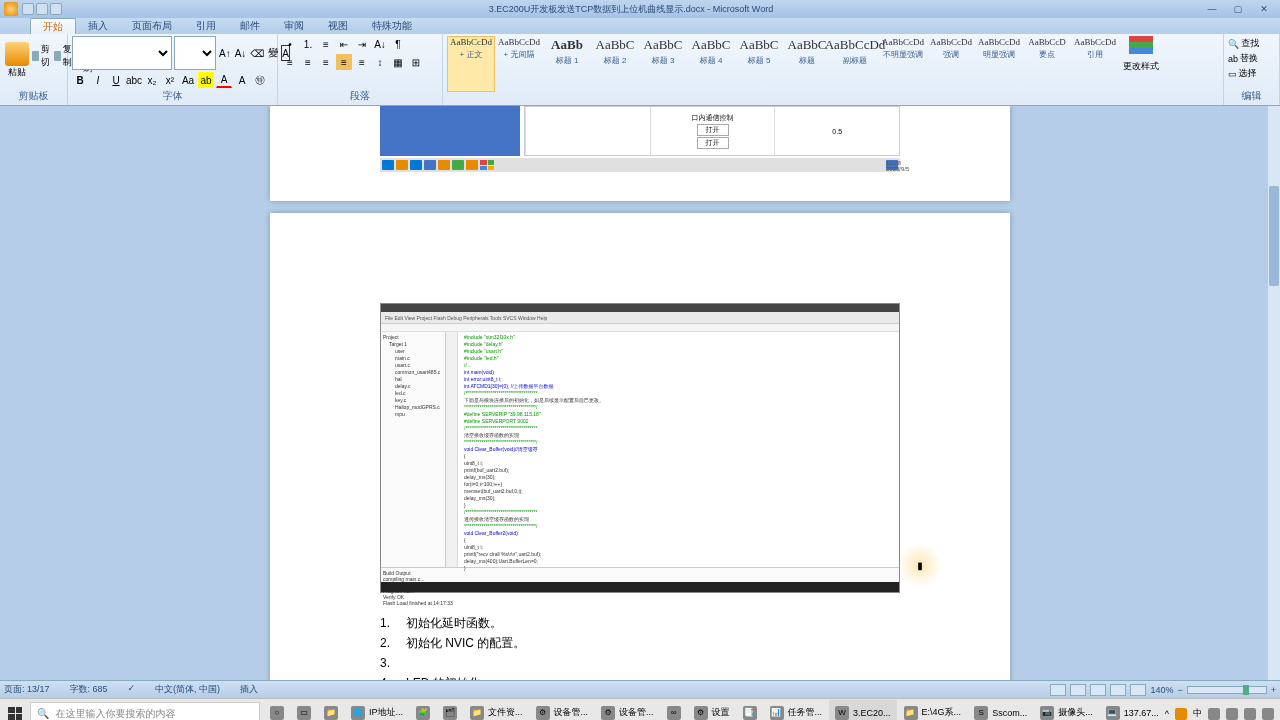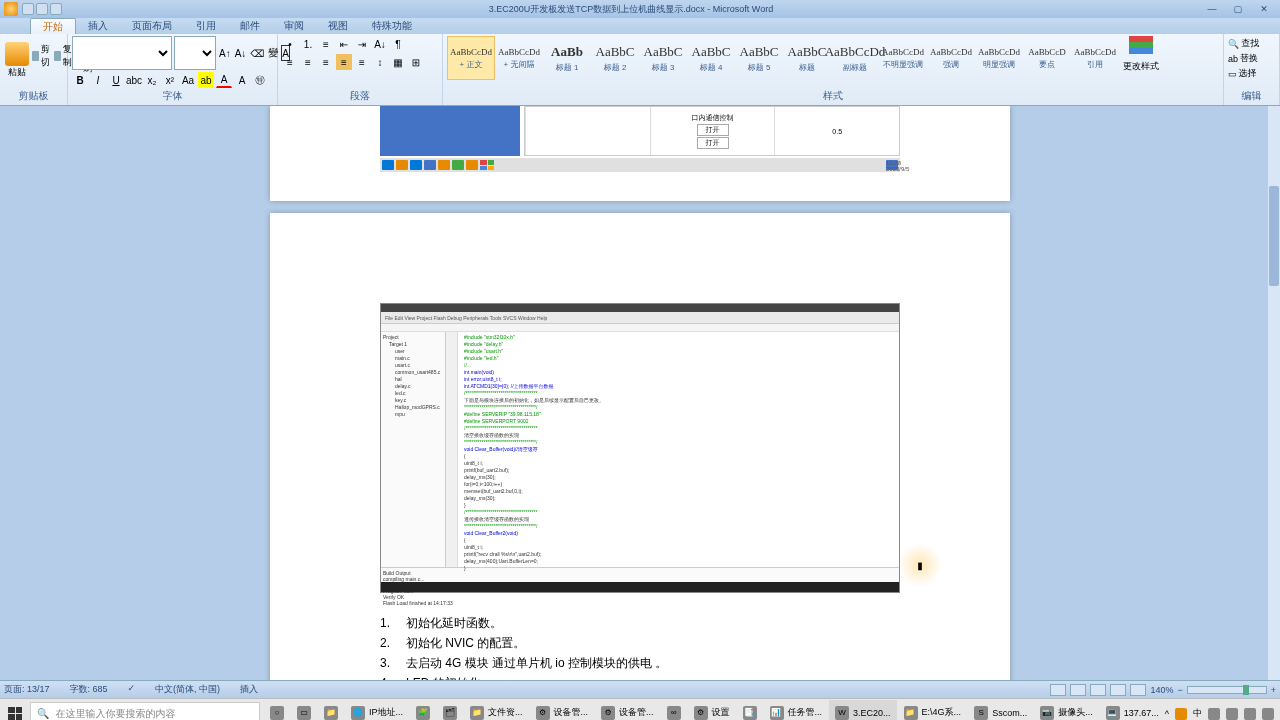--- a/index.html
+++ b/index.html
@@ -32,21 +32,21 @@
 
 .font-group { width: 210px; }
 .font-row { display: flex; gap: 2px; align-items: center; }
 .font-select { font-size: 16px; height: 18px; border: 1px solid #8ab; background: #fff; padding: 16px 2px; }
 .btn-sm { width: 16px; height: 16px; border: 1px solid transparent; display: flex; align-items: center; justify-content: center; font-size: 10px; cursor: pointer; }
 
 .para-group { width: 165px; }
 
 .styles-group { flex: 1; display: flex; }
 .style-gallery { display: flex; gap: 0; overflow: hidden; }
-.style-item { width: 48px; height: 44px; border: 1px solid transparent; display: flex; flex-direction: column; align-items: center; justify-content: center; font-size: 9px; cursor: pointer; }
+.style-item { width: 48px; height: 56px; border: 1px solid transparent; display: flex; flex-direction: column; align-items: center; justify-content: flex-start; font-size: 9px; cursor: pointer; }
 .style-item.sel { border-color: #f0c060; background: #ffe9a8; }
 .style-item .preview { font-family: "SimSun"; color: #333; }
 .style-item .preview.big { font-size: 18px; font-weight: bold; }
 .style-item .lbl { font-size: 8px; color: #3a5e8e; margin-top: 2px; }
 .change-style { width: 40px; display: flex; flex-direction: column; align-items: center; justify-content: center; font-size: 9px; }
 .change-style .ico { width: 24px; height: 24px; display: flex; flex-direction: column; }
 .change-style .ico span:nth-child(1){height:6px;background:#d44;}
 .change-style .ico span:nth-child(2){height:6px;background:#4a4;}
 .change-style .ico span:nth-child(3){height:6px;background:#48d;}
 
@@ -286,21 +286,20 @@
         </div>
       <div class="change-style">
         <div class="ico">
             <span></span>
             <span></span>
             <span></span>
           </div>
         <span>更改样式</span>
       </div>
     </div>
-    <div class="group-label">样式</div>
   </div>
 
   <div class="group edit-group">
     <div>
       <div class="item">🔍<span>查找</span></div>
       <div class="item">ab<span>替换</span></div>
       <div class="item">▭<span>选择</span></div>
     </div>
     <div class="group-label">编辑</div>
   </div>
@@ -425,21 +424,20 @@
           <div>
             <span>1.</span>
             <span>初始化延时函数。</span>
           </div>
           <div>
             <span>2.</span>
             <span>初始化 NVIC 的配置。</span>
           </div>
           <div>
             <span>3.</span>
-            <span>去启动 4G 模块 通过单片机 io 控制模块的供电 。</span>
           </div>
           <div>
             <span>4.</span>
             <span>LED 的初始化。</span>
           </div>
         </div>
     </div>
   </div>
 </div>
 

